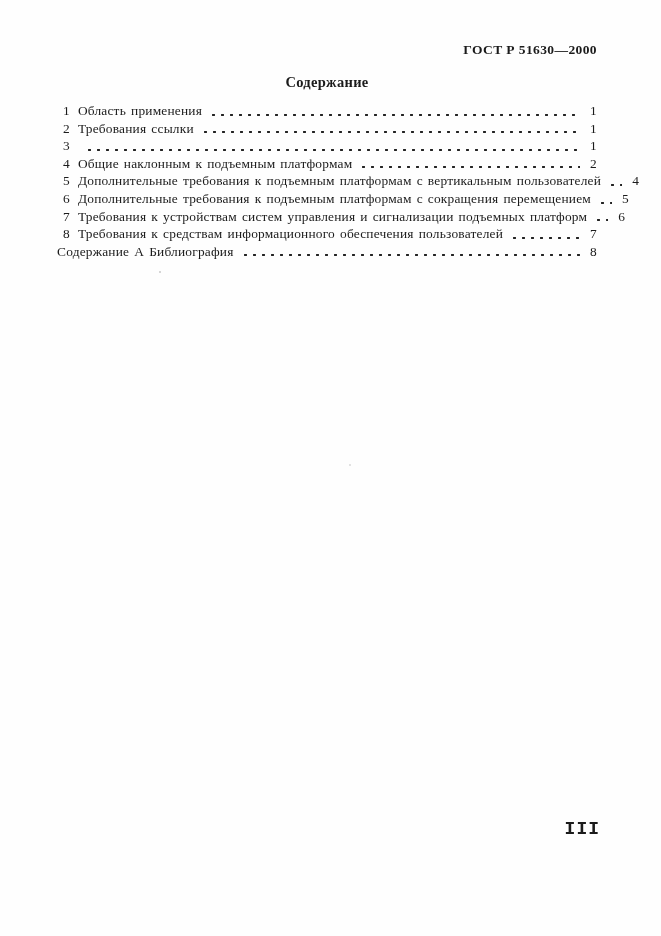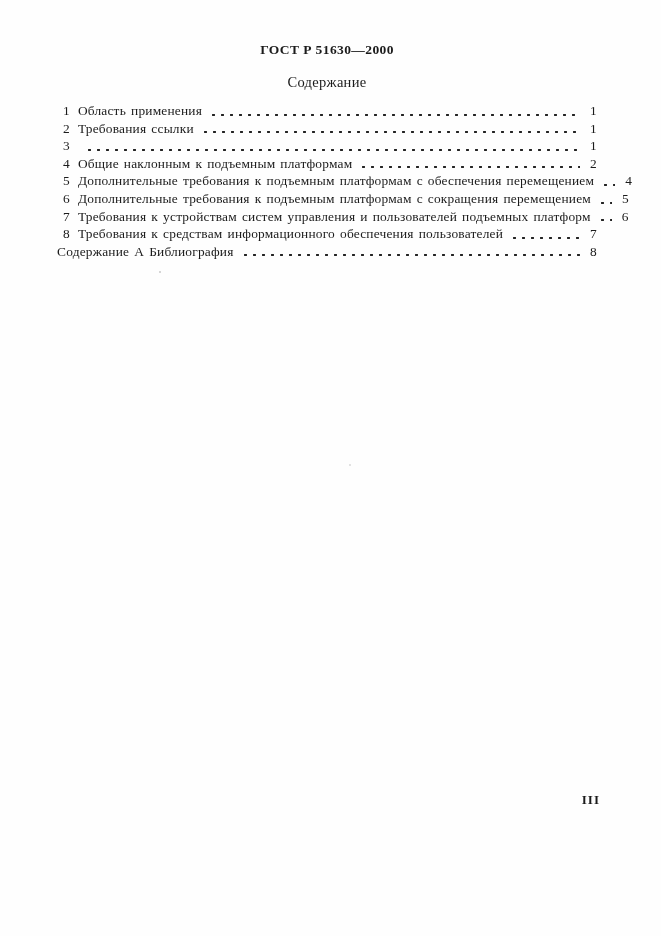--- a/index.html
+++ b/index.html
@@ -12,29 +12,29 @@
     width: 661px;
     height: 936px;
     background: #fefefe;
     box-sizing: border-box;
     padding: 42px 64px 0 57px;
     font-family: "Liberation Serif", "DejaVu Serif", serif;
     color: #1b1b1b;
     overflow: hidden;
   }
   .doc-code {
-    text-align: center;
+    text-align: right;
     font-weight: bold;
     font-size: 13.5px;
     letter-spacing: 0.4px;
     line-height: 16px;
   }
   .toc-title {
     text-align: center;
-    font-weight: normal;
+    font-weight: bold;
     font-size: 14.5px;
     margin: 16px 0 11px 0;
     letter-spacing: 0.3px;
   }
   .toc {
     width: 100%;
   }
   .toc-row {
     display: flex;
     align-items: baseline;
@@ -67,25 +67,26 @@
     background-repeat: repeat-x;
     background-position: left center;
   }
   .toc-row .pg {
     flex: 0 0 auto;
     min-width: 10px;
     text-align: right;
   }
   .folio {
     position: absolute;
-    top: 792px;
+    top: 819px;
     right: 61px;
     font-weight: bold;
-    font-size: 13px;
+    font-size: 18px;
     letter-spacing: 1px;
+    font-family: Liberation Mono, monospace;
   }
   .speck {
     position: absolute;
     background: #c9c9c9;
     border-radius: 50%;
   }
   .speck-1 { left: 159px; top: 271px; width: 2px; height: 2px; }
   .speck-2 { left: 349px; top: 464px; width: 2px; height: 2px; background: #d8d8d8; }
 </style>
 </head>
@@ -121,35 +122,35 @@
 
     <div class="toc-row">
       <span class="num">4</span>
       <span class="label">Общие наклонным к подъемным платформам</span>
       <span class="leader"></span>
       <span class="pg">2</span>
     </div>
 
     <div class="toc-row">
       <span class="num">5</span>
-      <span class="label">Дополнительные требования к подъемным платформам с обеспечения перемещением</span>
+      <span class="label">Дополнительные требования к подъемным платформам с вертикальным пользователей</span>
       <span class="leader"></span>
       <span class="pg">4</span>
     </div>
 
     <div class="toc-row">
       <span class="num">6</span>
       <span class="label">Дополнительные требования к подъемным платформам с сокращения перемещением</span>
       <span class="leader"></span>
       <span class="pg">5</span>
     </div>
 
     <div class="toc-row">
       <span class="num">7</span>
-      <span class="label">Требования к устройствам систем управления и пользователей подъемных платформ</span>
+      <span class="label">Требования к устройствам систем управления и сигнализации подъемных платформ</span>
       <span class="leader"></span>
       <span class="pg">6</span>
     </div>
 
     <div class="toc-row">
       <span class="num">8</span>
       <span class="label">Требования к средствам информационного обеспечения пользователей</span>
       <span class="leader"></span>
       <span class="pg">7</span>
     </div>

